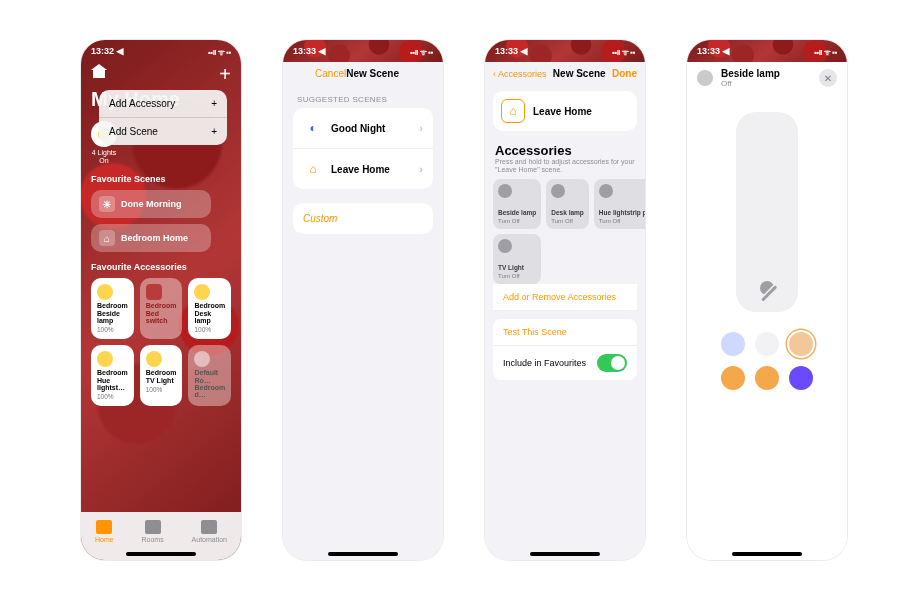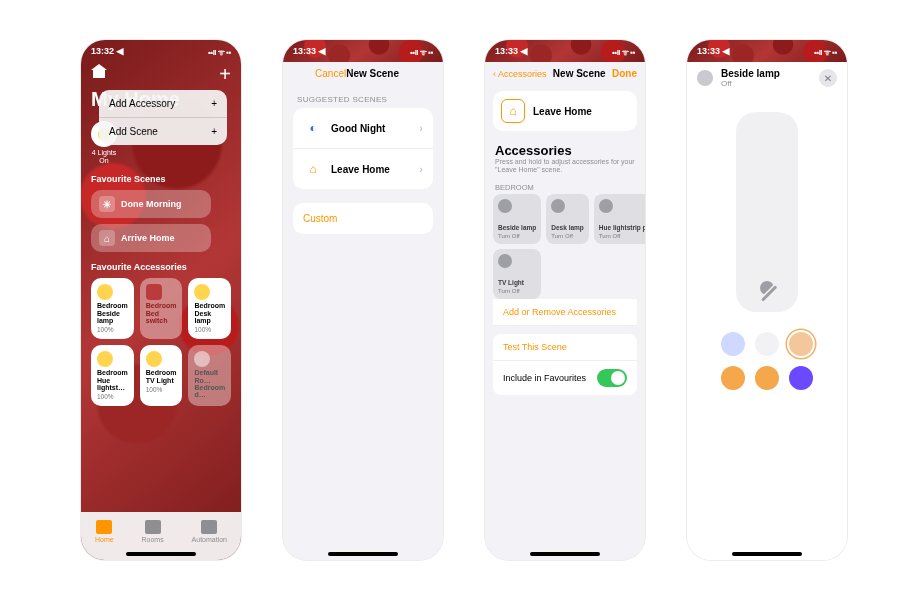--- a/index.html
+++ b/index.html
@@ -54,21 +54,21 @@
   .s2-body { flex: 1; background: #f2f2f7; position: relative; }
   .nav2 { display: flex; justify-content: flex-end; align-items: center; padding: 6px 10px; font-size: 10px; }
   .nav2 .l { color: #ff9500; }
   .nav2 .c { font-weight: 600; color: #000; }
   .grp-h { font-size: 8px; color: #8e8e93; padding: 10px 14px 4px; text-transform: uppercase; letter-spacing: .3px; }
   .list { background: #fff; border-radius: 10px; margin: 0 10px; overflow: hidden; }
   .list-row { display: flex; align-items: center; gap: 8px; padding: 10px 10px; font-size: 10px; font-weight: 600; color: #000; border-bottom: 1px solid #eee; position: relative; }
   .list-row:last-child { border-bottom: none; }
   .list-row .chev { position: absolute; right: 10px; color: #c7c7cc; font-size: 11px; }
   .list-ic { width: 20px; height: 20px; display: flex; align-items: center; justify-content: center; font-size: 12px; }
-  .custom-row { background: #fff; border-radius: 10px; margin: 14px 10px 0; padding: 10px; font-size: 10px; color: #ff9500; font-weight: 500; }
+  .custom-row { background: #fff; border-radius: 10px; margin: 14px 10px 0; padding: 10px; font-size: 10px; color: #ff9500; font-weight: 500; font-style: italic; }
 
   
   .s3-body { flex: 1; background: #f2f2f7; overflow: hidden; font-size: 9px; }
   .nav3 { display: flex; justify-content: space-between; align-items: center; padding: 6px 8px; }
   .nav3 .l { color: #ff9500; font-size: 9px; display: flex; align-items: center; gap: 2px; }
   .nav3 .c { font-weight: 600; font-size: 10px; }
   .nav3 .r { color: #ff9500; font-weight: 600; font-size: 10px; }
   .scene-card { background: #fff; border-radius: 10px; margin: 6px 8px; padding: 8px; display: flex; align-items: center; gap: 8px; font-size: 10px; font-weight: 700; }
   .scene-card .box { width: 24px; height: 24px; border: 1.5px solid #ff9500; border-radius: 6px; display: flex; align-items: center; justify-content: center; font-size: 12px; color: #ff9500; }
   .acc-h { font-size: 13px; font-weight: 700; padding: 6px 10px 0; color: #000; }
@@ -138,21 +138,21 @@
 On</div>
     </div>
 
     <div class="section-h">Favourite Scenes</div>
     <div class="scene-row">
       <div class="sc-ic">☀</div>
       <span>Done Morning</span>
     </div>
     <div class="scene-row">
       <div class="sc-ic">⌂</div>
-      <span>Arrive Home</span>
+      <span>Bedroom Home</span>
     </div>
 
     <div class="section-h">Favourite Accessories</div>
     <div class="tile-grid">
       <div class="tile">
             <div class="t-ic"></div>
             <div class="t-name" style="white-space:pre-line">Bedroom
 Beside lamp</div>
             <div class="t-sub">100%</div>
           </div>
@@ -247,21 +247,20 @@
           </span>
       <span class="c">New Scene</span>
       <span class="r">Done</span>
     </div>
     <div class="scene-card">
       <div class="box">⌂</div>
       <span>Leave Home</span>
     </div>
     <div class="acc-h">Accessories</div>
     <div class="acc-sub">Press and hold to adjust accessories for your "Leave Home" scene.</div>
-    <div class="room-h">BEDROOM</div>
     <div class="acc-grid">
       <div class="acc-tile">
             <div class="ai"></div>
             <div class="an">Beside lamp</div>
             <div class="as">Turn Off</div>
           </div>
       <div class="acc-tile">
             <div class="ai"></div>
             <div class="an">Desk lamp</div>
             <div class="as">Turn Off</div>

